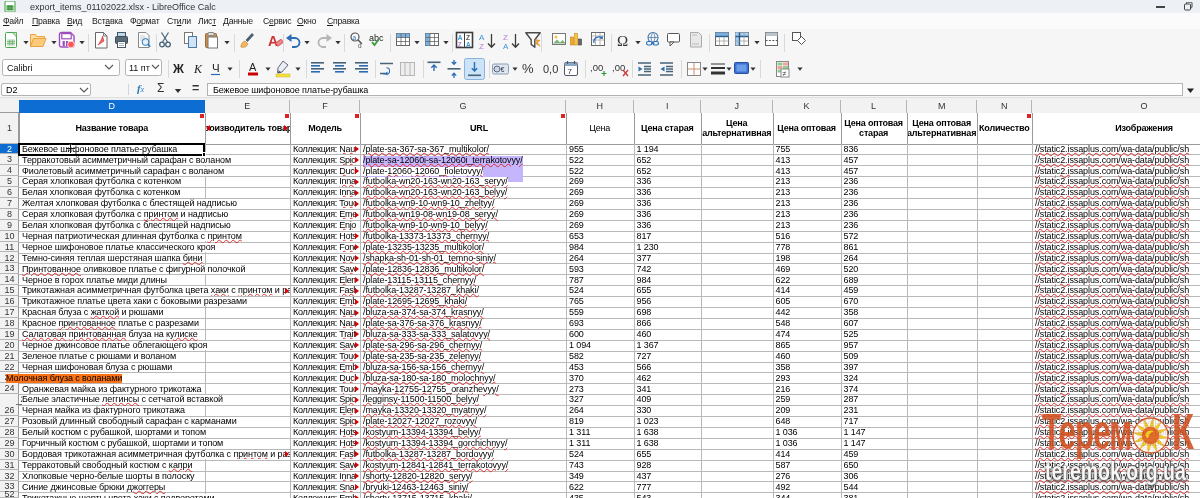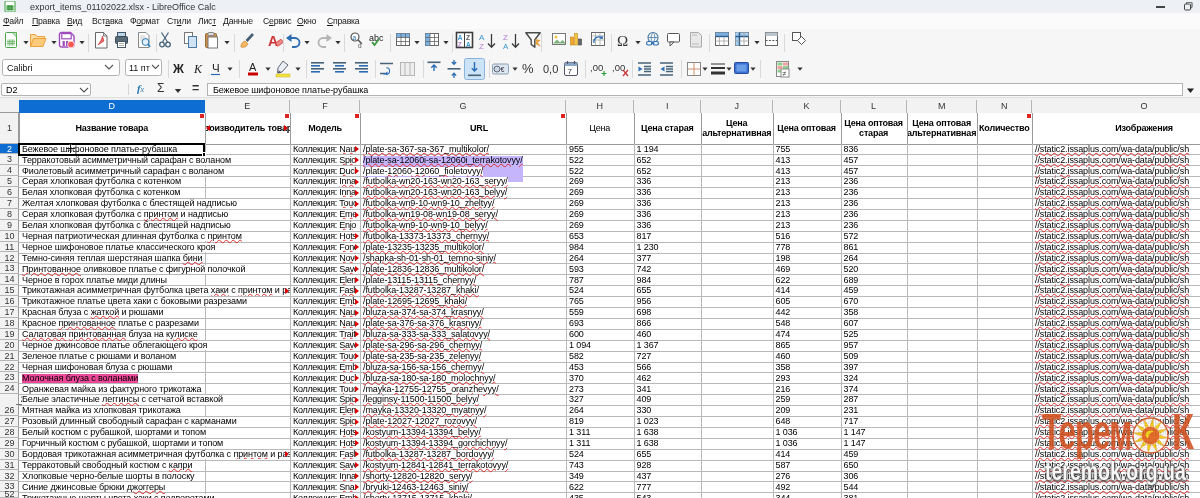--- a/index.html
+++ b/index.html
@@ -670,21 +670,21 @@
 <div class="tx wv" style="left:1035px;top:351.8px;line-height:9.2px">//static2.issaplus.com/wa-data/public/sh</div>
 <div class="tx" style="left:22px;top:362.7px;height:9.2px;max-width:268px;background:#fff;line-height:9.2px">Черная шифоновая блуза с рюшами</div>
 <div class="tx" style="left:293px;top:362.7px;height:9.2px;width:63px;overflow:hidden;background:#fff;letter-spacing:-0.3px;line-height:9.2px">Коллекция: <span class="wv">Embr</span></div>
 <div class="arr" style="left:355px;top:364.1px"></div>
 <div class="tx wv" style="left:363px;top:362.7px;height:9.2px;background:#fff;line-height:9.2px">/bluza-sa-156-sa-156_chernyy/</div>
 <div class="tx" style="left:569px;top:362.7px;line-height:9.2px">453</div>
 <div class="tx" style="left:636.5px;top:362.7px;line-height:9.2px">566</div>
 <div class="tx" style="left:775.5px;top:362.7px;line-height:9.2px">358</div>
 <div class="tx" style="left:843.5px;top:362.7px;line-height:9.2px">397</div>
 <div class="tx wv" style="left:1035px;top:362.7px;line-height:9.2px">//static2.issaplus.com/wa-data/public/sh</div>
-<div class="tx" style="left:22px;top:373.6px;height:9.2px;max-width:268px;background:#ec4899;line-height:9.2px">Молочная блуза с воланами</div>
+<div class="tx" style="left:6px;top:373.6px;height:9.2px;max-width:268px;background:#f97316;line-height:9.2px">Молочная блуза с воланами</div>
 <div class="tx" style="left:293px;top:373.6px;height:9.2px;width:63px;overflow:hidden;background:#fff;letter-spacing:-0.3px;line-height:9.2px">Коллекция: <span class="wv">Duch</span></div>
 <div class="arr" style="left:355px;top:375.0px"></div>
 <div class="tx wv" style="left:363px;top:373.6px;height:9.2px;background:#fff;line-height:9.2px">/bluza-sa-180-sa-180_molochnyy/</div>
 <div class="tx" style="left:569px;top:373.6px;line-height:9.2px">370</div>
 <div class="tx" style="left:636.5px;top:373.6px;line-height:9.2px">462</div>
 <div class="tx" style="left:775.5px;top:373.6px;line-height:9.2px">293</div>
 <div class="tx" style="left:843.5px;top:373.6px;line-height:9.2px">324</div>
 <div class="tx wv" style="left:1035px;top:373.6px;line-height:9.2px">//static2.issaplus.com/wa-data/public/sh</div>
 <div class="tx" style="left:22px;top:384.5px;height:9.2px;max-width:268px;background:#fff;line-height:9.2px">Оранжевая майка из фактурного трикотажа</div>
 <div class="tx" style="left:293px;top:384.5px;height:9.2px;width:63px;overflow:hidden;background:#fff;letter-spacing:-0.3px;line-height:9.2px">Коллекция: <span class="wv">Touch</span></div>
@@ -697,21 +697,21 @@
 <div class="tx wv" style="left:1035px;top:384.5px;line-height:9.2px">//static2.issaplus.com/wa-data/public/sh</div>
 <div class="tx" style="left:22px;top:395.4px;height:9.2px;max-width:268px;background:#fff;line-height:9.2px">Белые эластичные <span class="wv">леггинсы</span> с сетчатой вставкой</div>
 <div class="tx" style="left:293px;top:395.4px;height:9.2px;width:63px;overflow:hidden;background:#fff;letter-spacing:-0.3px;line-height:9.2px">Коллекция: <span class="wv">Spicy</span></div>
 <div class="arr" style="left:355px;top:396.8px"></div>
 <div class="tx wv" style="left:363px;top:395.4px;height:9.2px;background:#fff;line-height:9.2px">/legginsy-11500-11500_belyy/</div>
 <div class="tx" style="left:569px;top:395.4px;line-height:9.2px">327</div>
 <div class="tx" style="left:636.5px;top:395.4px;line-height:9.2px">409</div>
 <div class="tx" style="left:775.5px;top:395.4px;line-height:9.2px">259</div>
 <div class="tx" style="left:843.5px;top:395.4px;line-height:9.2px">287</div>
 <div class="tx wv" style="left:1035px;top:395.4px;line-height:9.2px">//static2.issaplus.com/wa-data/public/sh</div>
-<div class="tx" style="left:22px;top:406.3px;height:9.2px;max-width:268px;background:#fff;line-height:9.2px">Мятная майка из хлопковая трикотажа</div>
+<div class="tx" style="left:22px;top:406.3px;height:9.2px;max-width:268px;background:#fff;line-height:9.2px">Черная майка из фактурного трикотажа</div>
 <div class="tx" style="left:293px;top:406.3px;height:9.2px;width:63px;overflow:hidden;background:#fff;letter-spacing:-0.3px;line-height:9.2px">Коллекция: <span class="wv">Elem</span></div>
 <div class="arr" style="left:355px;top:407.7px"></div>
 <div class="tx wv" style="left:363px;top:406.3px;height:9.2px;background:#fff;line-height:9.2px">/mayka-13320-13320_myatnyy/</div>
 <div class="tx" style="left:569px;top:406.3px;line-height:9.2px">264</div>
 <div class="tx" style="left:636.5px;top:406.3px;line-height:9.2px">330</div>
 <div class="tx" style="left:775.5px;top:406.3px;line-height:9.2px">209</div>
 <div class="tx" style="left:843.5px;top:406.3px;line-height:9.2px">231</div>
 <div class="tx wv" style="left:1035px;top:406.3px;line-height:9.2px">//static2.issaplus.com/wa-data/public/sh</div>
 <div class="tx" style="left:22px;top:417.2px;height:9.2px;max-width:268px;background:#fff;line-height:9.2px">Розовый длинный свободный сарафан с карманами</div>
 <div class="tx" style="left:293px;top:417.2px;height:9.2px;width:63px;overflow:hidden;background:#fff;letter-spacing:-0.3px;line-height:9.2px">Коллекция: <span class="wv">Spicy</span></div>

